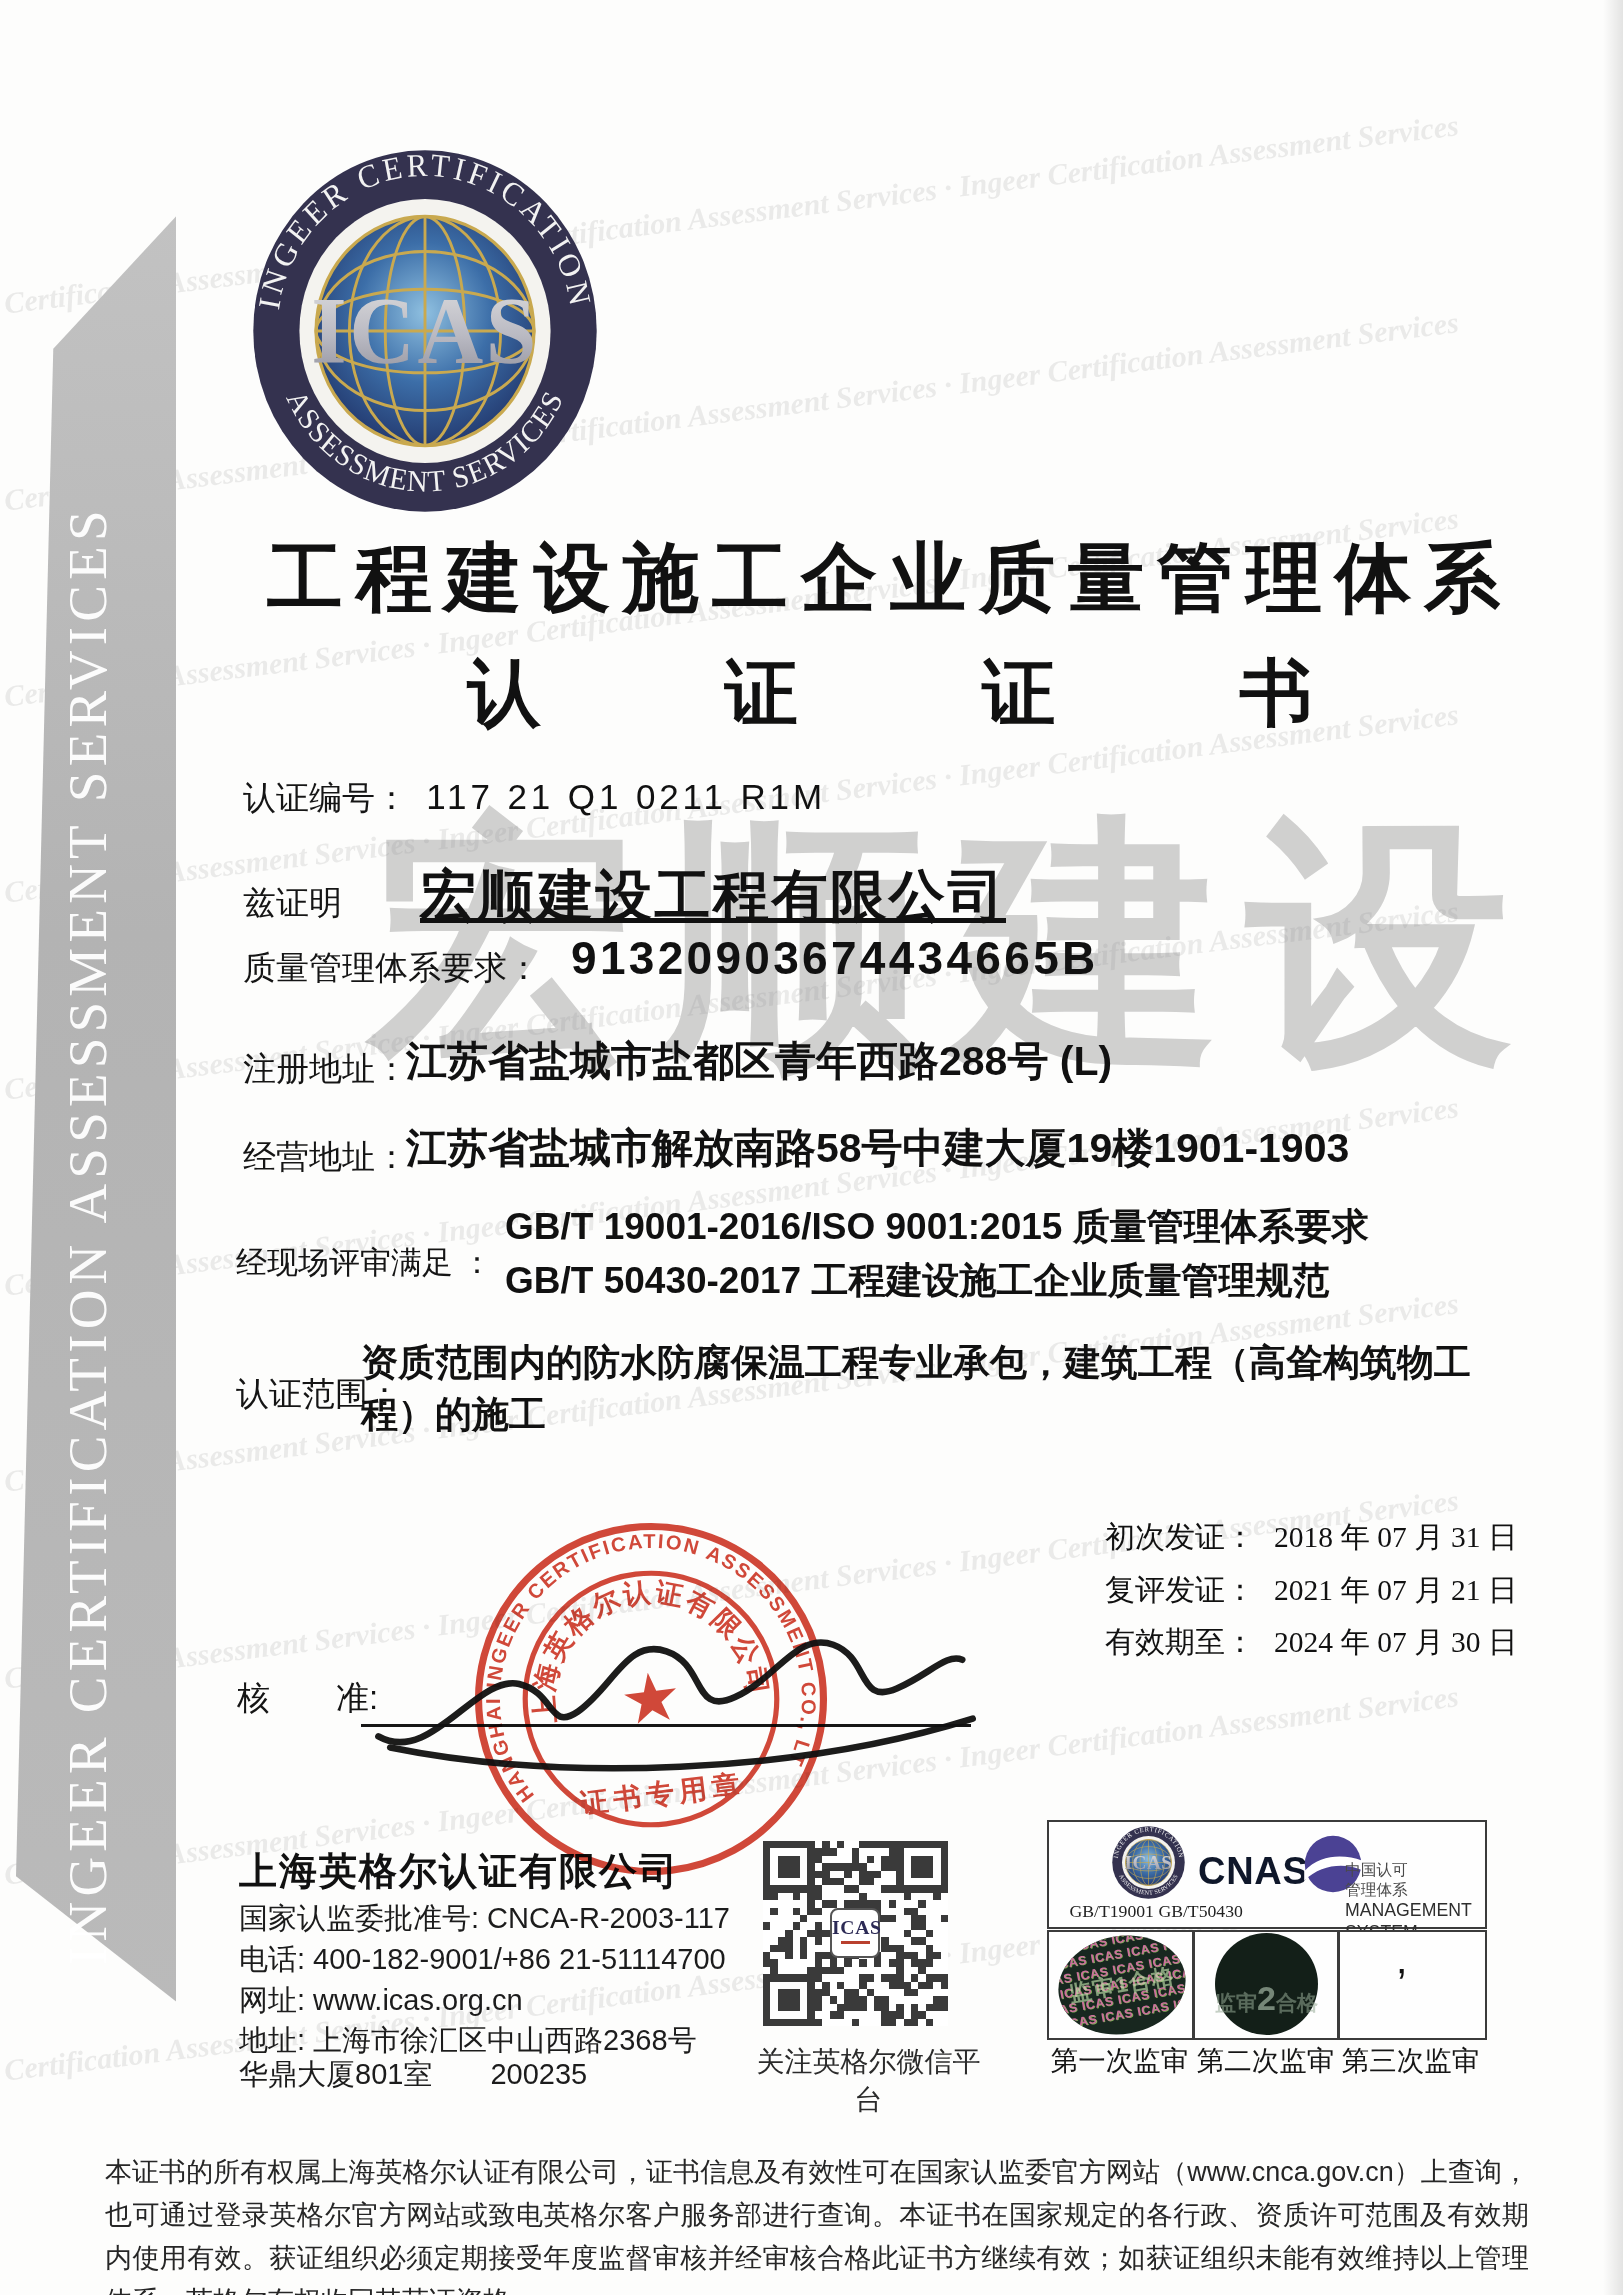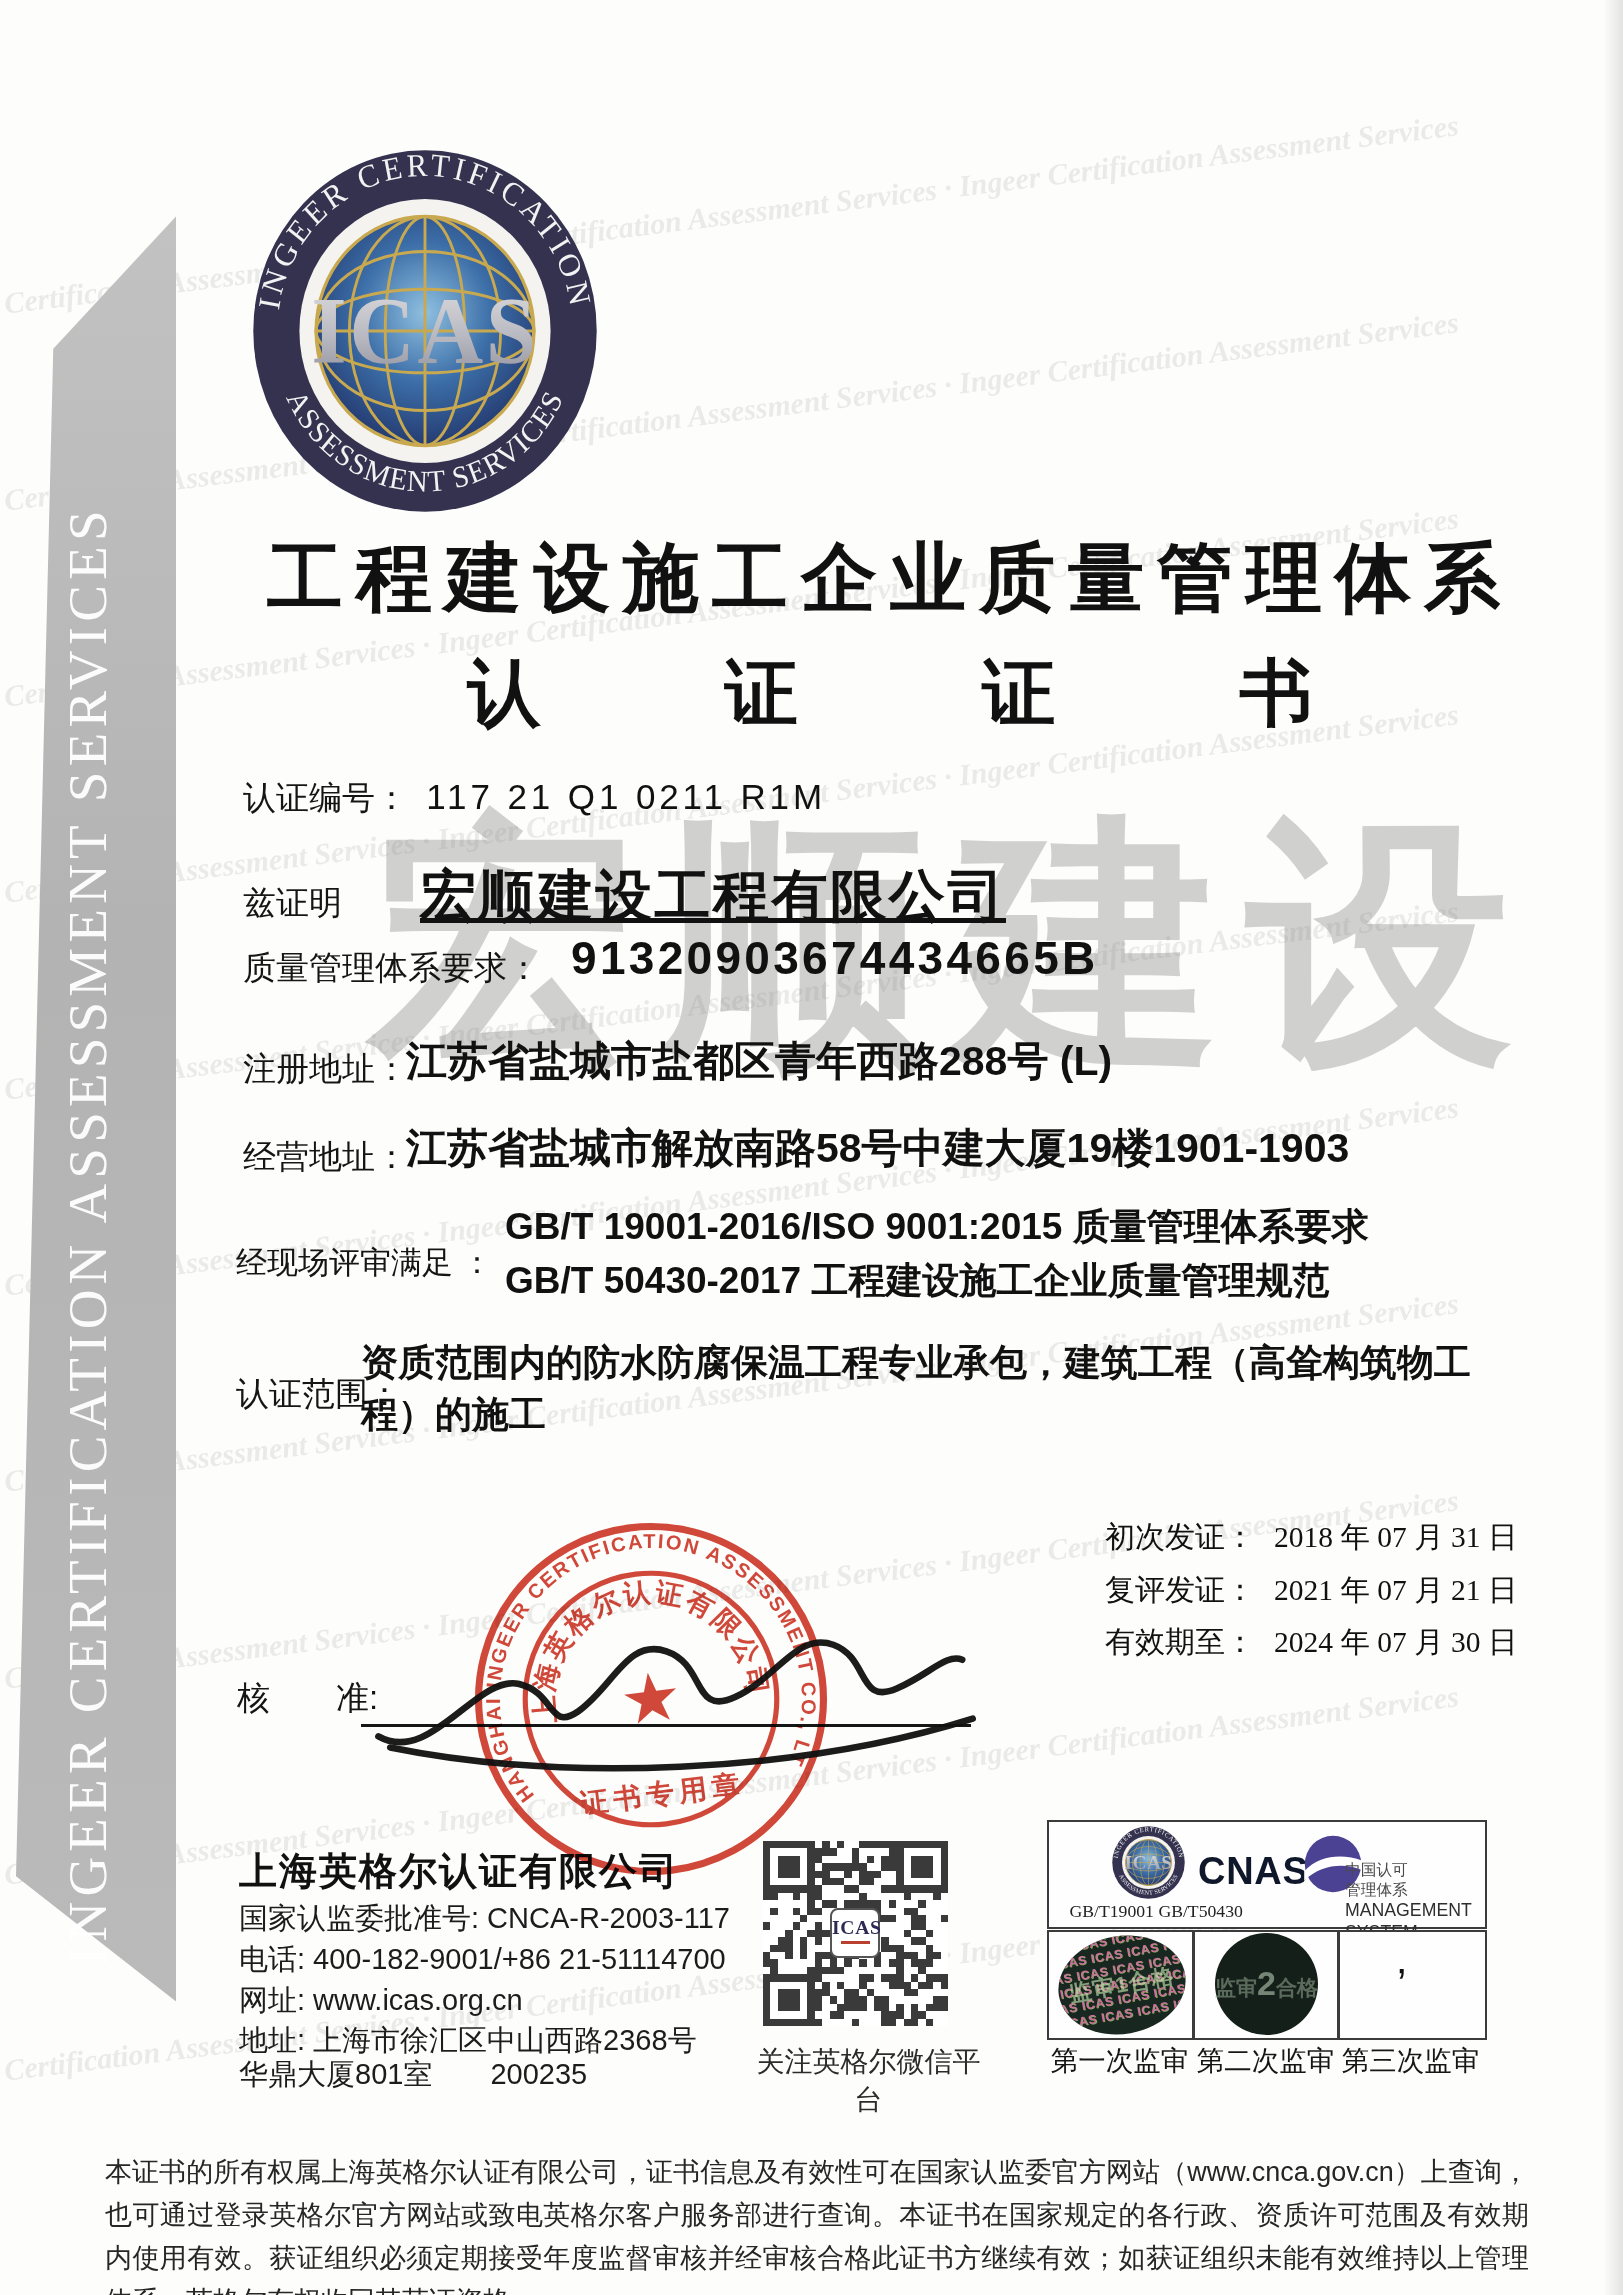--- a/index.html
+++ b/index.html
@@ -89,21 +89,21 @@
   .surv-div{position:absolute;top:0;width:2.6px;height:100%;background:#3b3b3b;}
   .seal1{position:absolute;left:9.2px;top:3.9px;width:128px;height:98px;border-radius:50%;
          background:#18271f;transform:rotate(-10deg);overflow:hidden;}
   .seal1 .pat{position:absolute;left:-11.8px;top:-3.9px;width:170px;font-size:12.4px;font-weight:bold;
          line-height:15px;color:#cc6f9c;word-break:break-all;letter-spacing:0.7px;
          text-shadow:0.7px 0.7px 0 #7fae57;}
   .seal1 .ovl{position:absolute;left:5.2px;top:34px;width:118px;text-align:center;font-size:22px;
          font-weight:bold;color:rgba(190,225,170,0.65);letter-spacing:1.3px;}
   .seal2{position:absolute;left:166px;top:1.3px;width:103px;height:102px;border-radius:50%;
          background:#131f18;text-align:center;color:rgba(150,170,150,0.55);}
-  .seal2 .in{margin-top:31px;font-size:21px;font-weight:bold;}
+  .seal2 .in{margin-top:46px;font-size:21px;font-weight:bold;}
   .seal2 .big{font-size:34px;color:rgba(170,190,170,0.65);}
   .cell3-mark{position:absolute;left:348px;top:27.5px;font-size:42px;color:#111;}
   .surv-label{position:absolute;top:2043px;width:145px;text-align:center;z-index:3;font-size:27.5px;color:#161616;}
   
   .footer{position:absolute;left:105px;top:2151px;width:1424px;z-index:3;
           font-size:27px;line-height:43px;text-align:justify;color:#262626;}
 </style>
 </head>
 <body>
 

